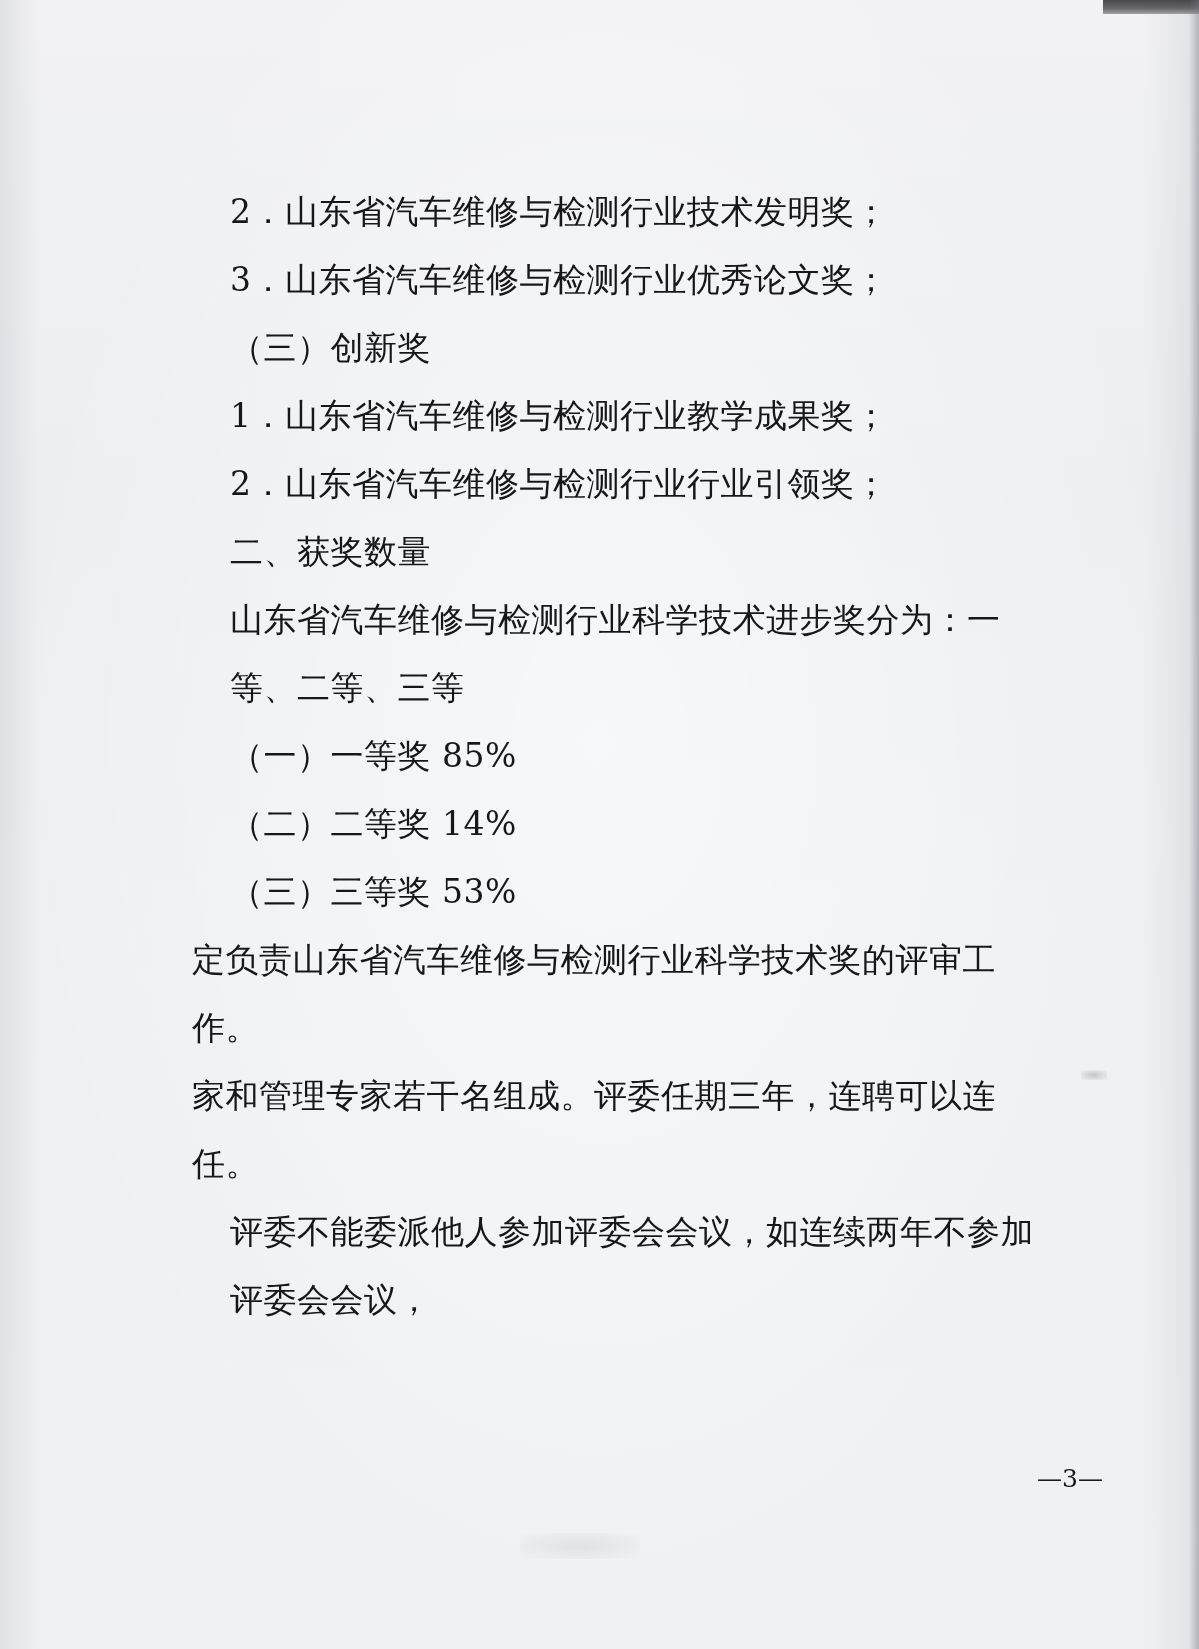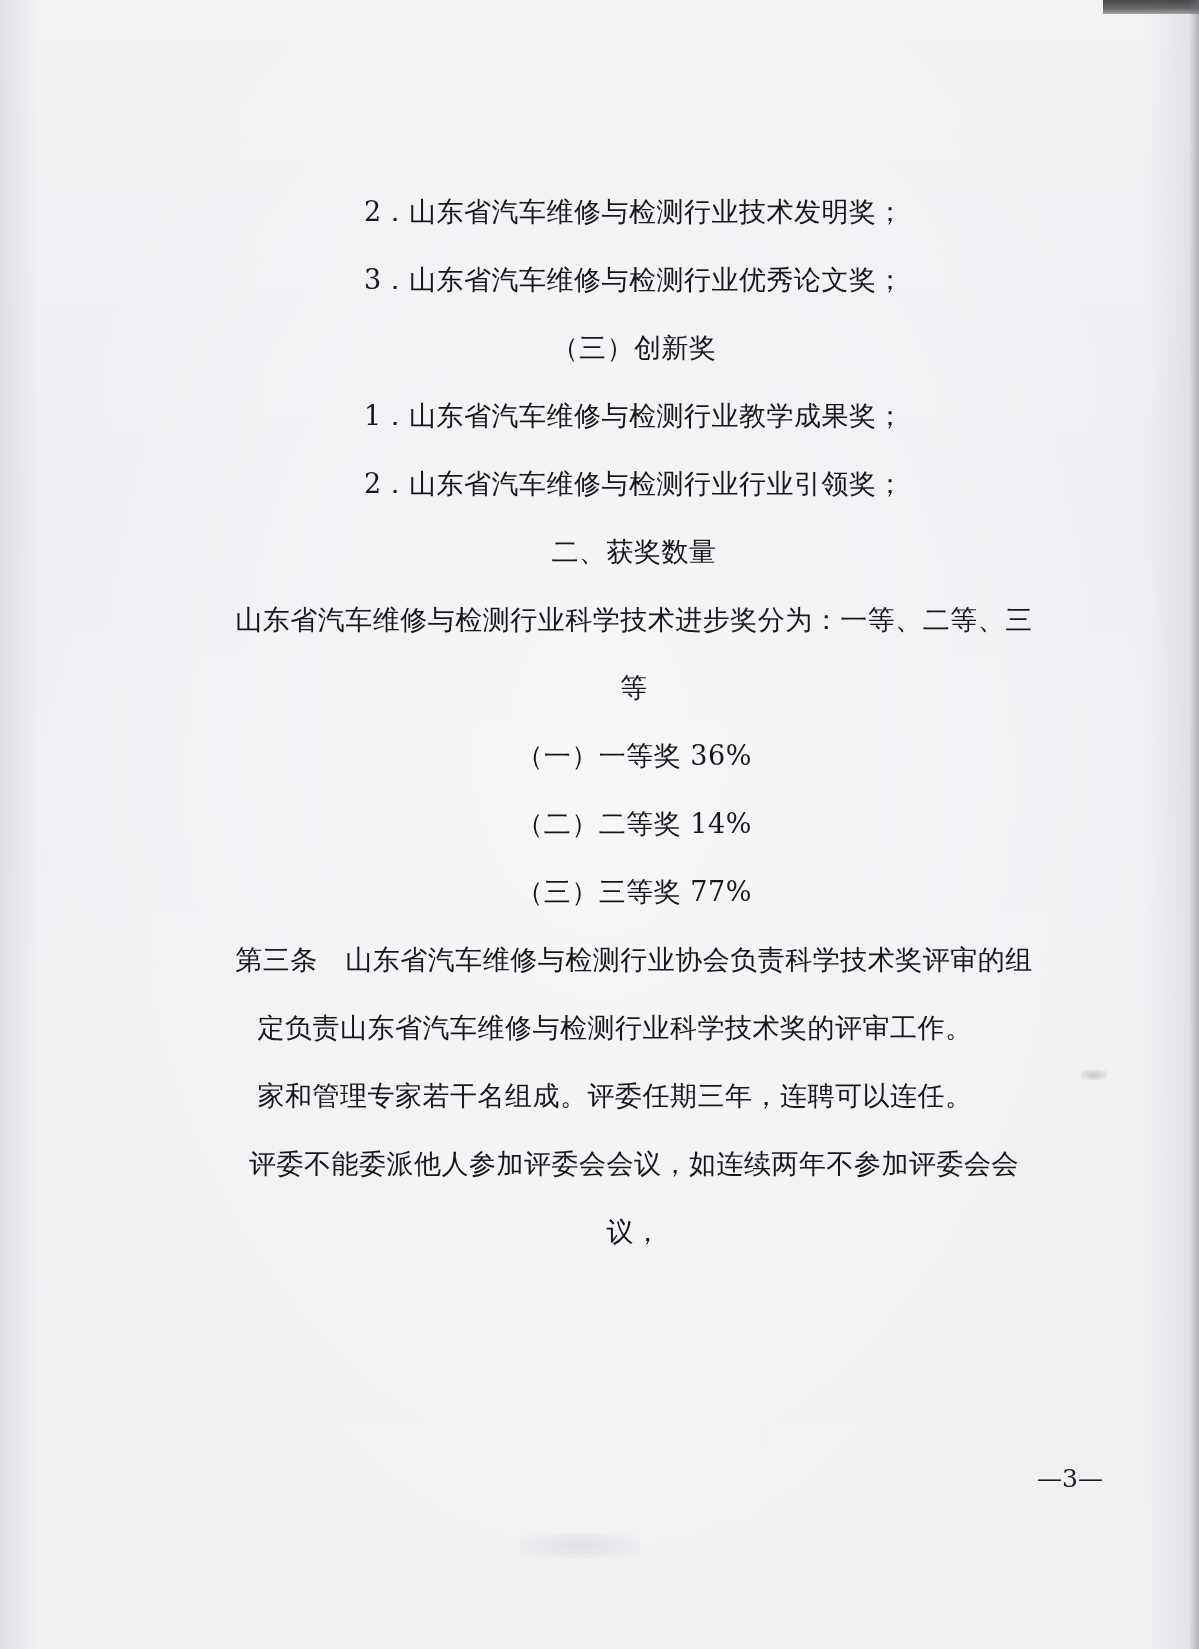--- a/index.html
+++ b/index.html
@@ -53,26 +53,25 @@
   }
   .content {
     position: absolute;
     left: 176px;
     top: 178px;
     width: 862px;
   }
   p {
     margin: 0 0 0 16px;
     color: #17171b;
-    font-size: 27px;
+    font-size: 33px;
     line-height: 68px;
     letter-spacing: 0.5px;
     font-family: "DejaVu Serif", "Liberation Serif", serif;
     white-space: pre-wrap;
-    text-align: center;
   }
   .indent1 { text-indent: 0; padding-left: 38px; }
   .flow { text-indent: 0; padding-left: 0; }
   .page-number {
     position: absolute;
     left: 0;
     right: 96px;
     bottom: 156px;
     text-align: right;
     font-size: 25px;
@@ -107,24 +106,23 @@
   <div class="edge-shadow-right"></div>
 
   <div class="content">
     <p class="indent1">2．山东省汽车维修与检测行业技术发明奖；</p>
     <p class="indent1">3．山东省汽车维修与检测行业优秀论文奖；</p>
     <p class="indent1">（三）创新奖</p>
     <p class="indent1">1．山东省汽车维修与检测行业教学成果奖；</p>
     <p class="indent1">2．山东省汽车维修与检测行业行业引领奖；</p>
     <p class="indent1">二、获奖数量</p>
     <p class="indent1">山东省汽车维修与检测行业科学技术进步奖分为：一等、二等、三等</p>
-    <p class="indent1">（一）一等奖 36%</p>
+    <p class="indent1">（一）一等奖 85%</p>
     <p class="indent1">（二）二等奖 14%</p>
-    <p class="indent1">（三）三等奖 77%</p>
-    <p class="indent1">第三条　山东省汽车维修与检测行业协会负责科学技术奖评审的组</p>
+    <p class="indent1">（三）三等奖 53%</p>
     <p class="flow">定负责山东省汽车维修与检测行业科学技术奖的评审工作。</p>
     <p class="flow">家和管理专家若干名组成。评委任期三年，连聘可以连任。</p>
     <p class="indent1">评委不能委派他人参加评委会会议，如连续两年不参加评委会会议，</p>
 
   </div>
 
   <div class="smudge-a"></div>
   <div class="smudge-b"></div>
 
   <div class="page-number">—3—</div>

